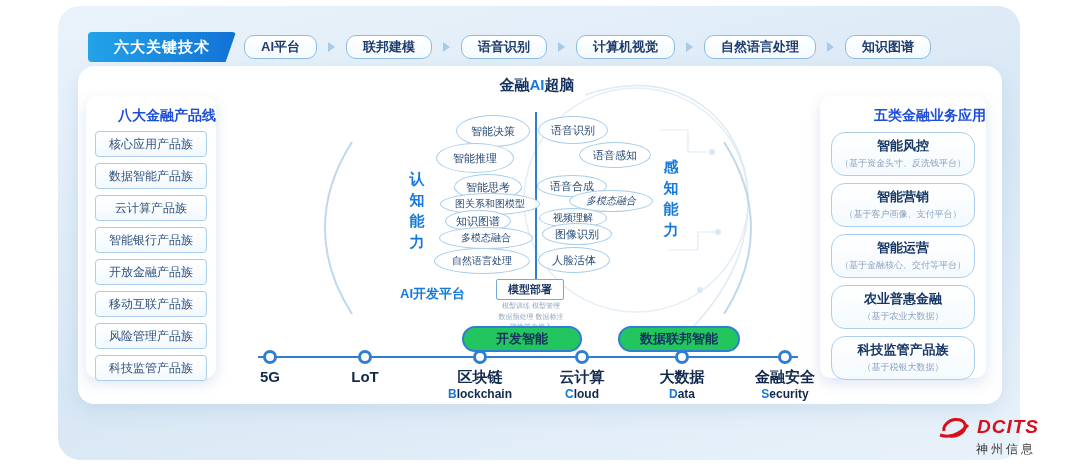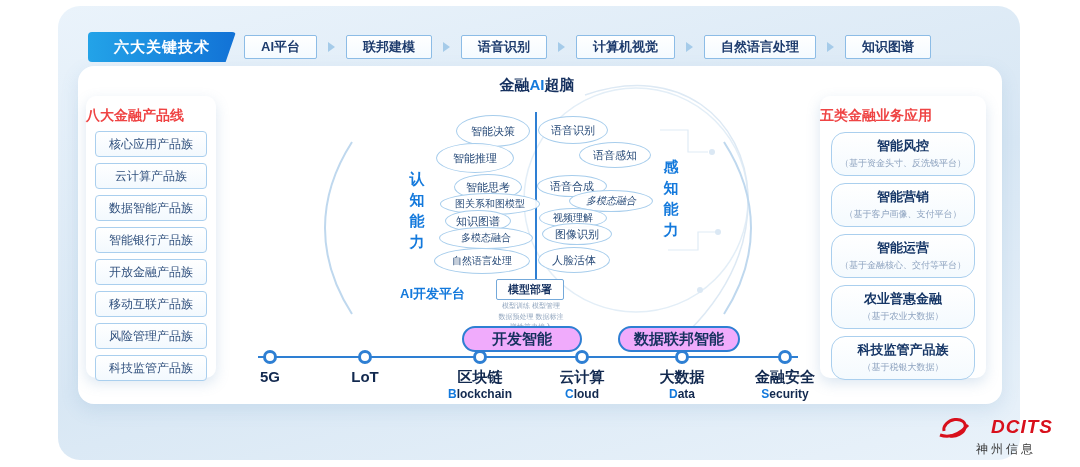--- a/index.html
+++ b/index.html
@@ -11,28 +11,28 @@
   .main-panel { position:absolute; left:78px; top:66px; width:924px; height:338px; border-radius:16px;
     background:#fff; box-shadow:0 6px 18px rgba(90,140,190,.15); }
 
   .badge { position:absolute; left:88px; top:32px; width:148px; height:30px;
     background:linear-gradient(90deg,#23a3e8,#1272d6); color:#fff; font-weight:bold; font-size:15px;
     display:flex; align-items:center; justify-content:center; letter-spacing:1px;
     clip-path:polygon(0 0,100% 0,93% 100%,0 100%); border-radius:4px; }
 
   .tabs { position:absolute; left:244px; top:35px; height:24px; display:flex; align-items:center; gap:11px; }
   .tab { height:22px; padding:0 16px; display:flex; align-items:center; white-space:nowrap;
-    background:linear-gradient(180deg,#ffffff,#f4faff); border:1px solid #8cbce6; border-radius:2px;
+    background:linear-gradient(180deg,#ffffff,#f4faff); border:1px solid #8cbce6; border-radius:10px;
     color:#1d3b6d; font-size:13px; font-weight:bold; }
   .chev { width:0; height:0; border-left:7px solid #a5cbe9; border-top:5px solid transparent; border-bottom:5px solid transparent; }
 
   .card { position:absolute; background:#fff; border-radius:10px; box-shadow:0 5px 14px rgba(90,140,190,.22); }
   .left-card { left:86px; top:96px; width:130px; height:282px; }
   .right-card { left:820px; top:96px; width:166px; height:282px; }
-  .card-title { text-align:left; font-size:14px; font-weight:bold; color:#ef4444; padding-top:11px; }
+  .card-title { text-align:right; font-size:14px; font-weight:bold; color:#1d4ed8; padding-top:11px; }
   .pitem { width:110px; height:24px; margin:6px auto 0; border:1px solid #aacfee; border-radius:4px;
     background:linear-gradient(180deg,#ffffff,#f3f9fe); color:#31517e; font-size:12px;
     display:flex; align-items:center; justify-content:center; }
   .aitem { width:142px; margin:7px auto 0; border:1px solid #aacfee; border-radius:14px;
     background:linear-gradient(180deg,#ffffff,#f4fafe); padding:4px 0 5px; text-align:center; }
   .aitem-title { font-size:13px; font-weight:bold; color:#173767; }
   .aitem-sub { font-size:9px; color:#8fa4c0; margin-top:2px; }
 
   .deco { position:absolute; left:0; top:0; pointer-events:none; }
 
@@ -51,34 +51,34 @@
 
   .ai-dev-label { position:absolute; left:400px; top:285px; font-size:13px; font-weight:bold; color:#1379dc; }
   .deploy-box { position:absolute; left:496px; top:279px; width:66px; height:19px; border:1px solid #74a9da;
     background:#fff; color:#16315f; font-size:11px; font-weight:bold; border-radius:2px;
     display:flex; align-items:center; justify-content:center; }
   .deploy-notes { position:absolute; left:486px; top:301px; width:90px; text-align:center;
     font-size:7px; color:#93a7bf; line-height:1.5; }
   .deploy-notes span { display:block; }
 
   .bottom-box { position:absolute; top:326px; height:22px; border:2px solid #2e7fd3; border-radius:13px;
-    background:#f0abfc; color:#16315f; font-size:15px; font-weight:bold;
+    background:#22c55e; color:#16315f; font-size:13px; font-weight:bold;
     display:flex; align-items:center; justify-content:center; }
   .bb1 { left:462px; width:116px; }
   .bb2 { left:618px; width:118px; }
 
   .tl-line { position:absolute; left:258px; top:356px; width:540px; height:2px; background:#2e7fd3; }
   .tl-node { position:absolute; top:350px; width:8px; height:8px; border:3px solid #2e7fd3; border-radius:50%; background:#fff; }
   .tl-label { position:absolute; top:368px; width:100px; text-align:center; line-height:1.25; }
   .tl-cn { display:block; font-size:15px; font-weight:bold; color:#12294f; }
   .tl-en { display:block; font-size:12px; font-weight:bold; color:#12294f; }
   .tl-en .first { color:#1379dc; }
 
   .logo { position:absolute; left:938px; top:414px; width:140px; }
-  .logo-row { display:flex; align-items:center; gap:21px; }
+  .logo-row { display:flex; align-items:center; gap:7px; }
   .logo-text { color:#d8101c; font-size:19px; font-weight:bold; font-style:italic; letter-spacing:1px; }
   .logo-company { font-size:12px; color:#3a3a3a; letter-spacing:3px; margin-left:38px; margin-top:1px; }
 </style>
 </head>
 <body>
 
 <div class="canvas">
   <div class="bg-panel"></div>
   <div class="main-panel"></div>
 
@@ -105,22 +105,22 @@
     <div class="tab">计算机视觉</div>
     <div class="chev"></div>
     <div class="tab">自然语言处理</div>
     <div class="chev"></div>
     <div class="tab">知识图谱</div>
   </div>
 
   <div class="card left-card">
     <div class="card-title">八大金融产品线</div>
     <div class="pitem">核心应用产品族</div>
+    <div class="pitem">数据智能产品族</div>
     <div class="pitem">云计算产品族</div>
-    <div class="pitem">数据智能产品族</div>
     <div class="pitem">智能银行产品族</div>
     <div class="pitem">开放金融产品族</div>
     <div class="pitem">移动互联产品族</div>
     <div class="pitem">风险管理产品族</div>
     <div class="pitem">科技监管产品族</div>
   </div>
 
   <div class="card right-card">
     <div class="card-title">五类金融业务应用</div>
     <div class="aitem">

